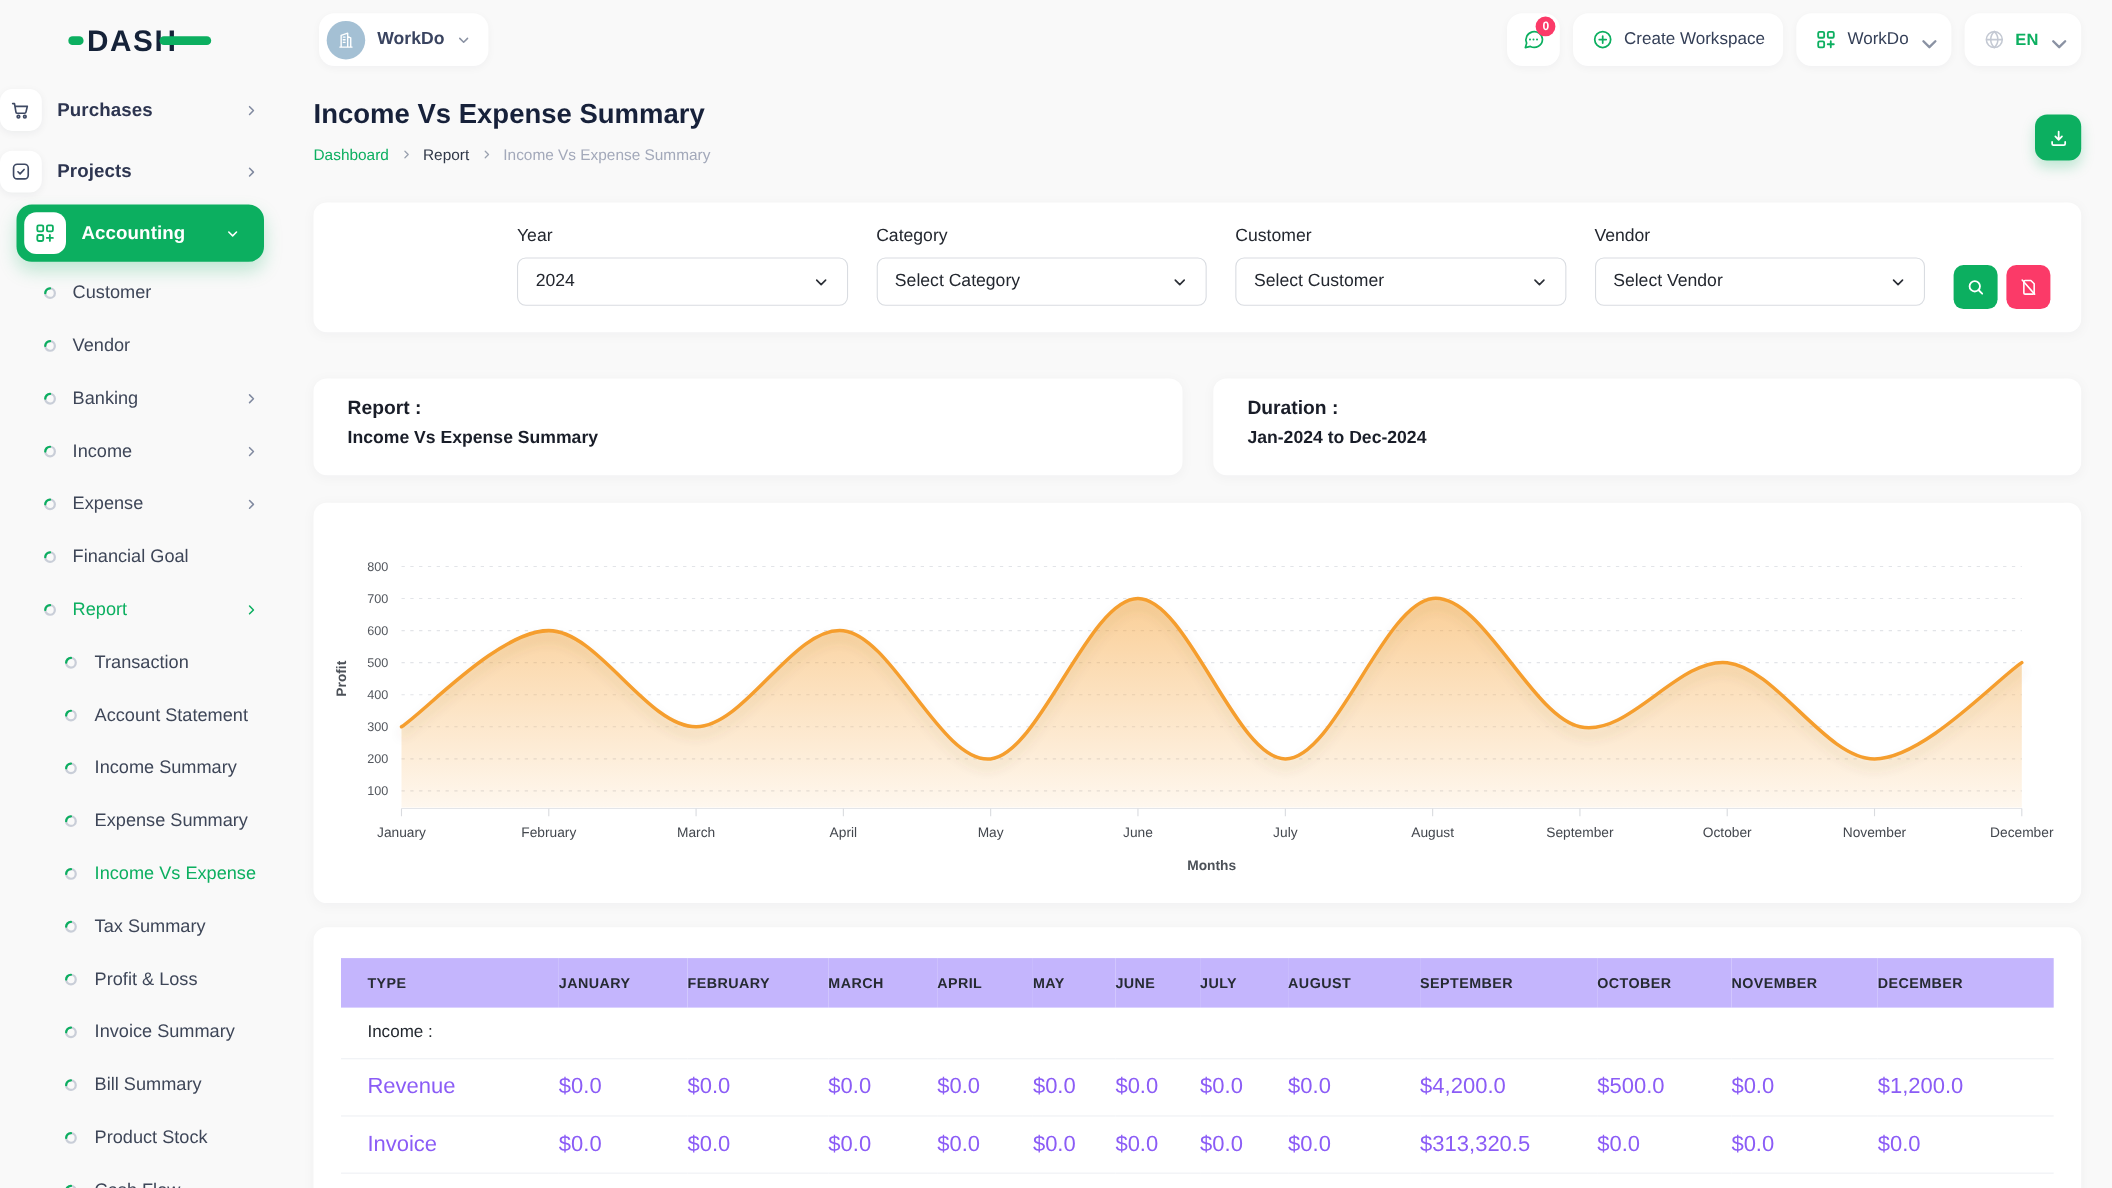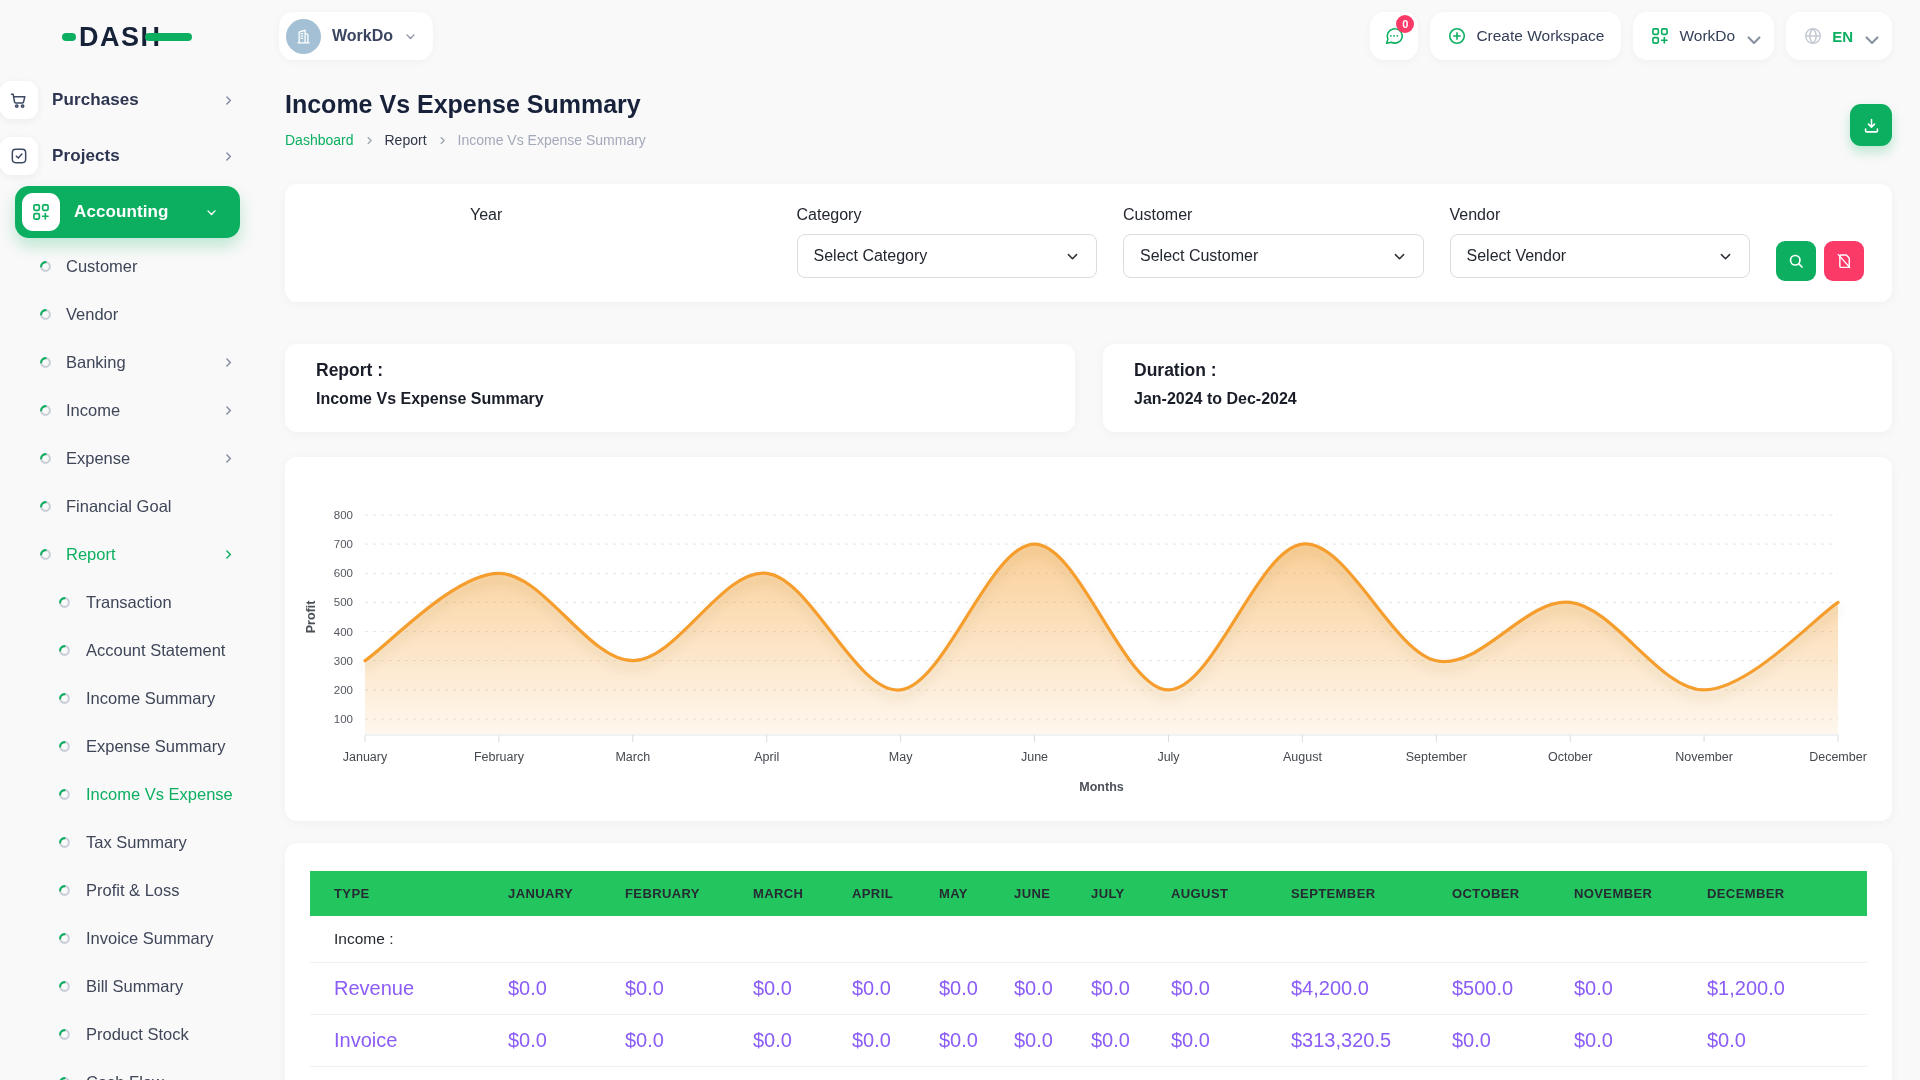--- a/index.html
+++ b/index.html
@@ -22,21 +22,21 @@
   .nav-top-item.active .nav-chev{color:#fff;right:22px}
   .nav-sub{height:48px;display:flex;align-items:center;position:relative;cursor:pointer}
   .nav-sub .ring{position:absolute;left:39px;width:13px;height:13px;display:flex}
   .nav-sub.l2 .ring{left:58px}
   .nav-sub .sub-label{margin-left:66px;font-size:16.5px;color:#3e4658}
   .nav-sub.l2 .sub-label{margin-left:86px}
   .nav-sub.active .sub-label{color:#0caf60}
   .nav-sub.active .nav-chev{color:#0caf60}
 
   
-  .topbar{position:absolute;left:254px;right:28px;top:12px;height:48px;z-index:3}
+  .topbar{position:absolute;left:265px;right:28px;top:12px;height:48px;z-index:3}
   .chip{background:#fff;border-radius:14px;height:48px;display:flex;align-items:center;gap:9px;padding:0 17px;color:#343f57;font-size:15.5px;font-weight:500;box-shadow:0 2px 8px rgba(25,30,45,.04);cursor:pointer}
   .chip svg{width:20px;height:20px;flex:0 0 auto}
   .chip .sm-chev{width:13px;height:13px;color:#8a92a3;display:flex}
   .workspace-chip{position:absolute;left:25px;top:0;background:#fff;border-radius:14px;height:48px;display:flex;align-items:center;padding:0 16px 0 7px;gap:11px;box-shadow:0 2px 8px rgba(25,30,45,.04);cursor:pointer}
   .ws-avatar{width:35px;height:35px;border-radius:50%;background:#a4c0d4;display:flex;align-items:center;justify-content:center}
   .ws-avatar svg{width:19px;height:19px}
   .ws-name{font-size:16px;font-weight:600;color:#3a4460}
   .topbar-right{position:absolute;right:0;top:0;display:flex;gap:12px}
   .icon-chip{width:48px;justify-content:center;position:relative;padding:0}
   .icon-chip svg{width:22px;height:22px}
@@ -77,21 +77,21 @@
   .sum-title{font-size:17.5px;font-weight:700;color:#191d28}
   .sum-value{font-size:16px;font-weight:700;color:#191d28;margin-top:9px}
 
   
   .chart-card{margin-top:25px;height:364px;position:relative}
   .chart-card svg{position:absolute;inset:0;width:1607px;height:364px}
 
   
   .table-card{margin-top:22px;height:320px;padding:28px 25px 0}
   table{width:100%;border-collapse:collapse;table-layout:fixed}
-  thead tr{background:#22c55e}
+  thead tr{background:#c4b5fd}
   th{font-size:13px;font-weight:700;color:#262b33;text-align:left;padding:15px 0;letter-spacing:.4px}
   th:first-child,td:first-child{padding-left:24px}
   tbody td{font-size:20px;color:#8b5cf6;padding:14px 0;border-bottom:1px solid #eef0f4}
   .section-cell{color:#23282f;font-size:15.5px}
 </style>
 </head>
 <body>
 
 <aside class="sidebar">
   <div class="logo">
@@ -424,20 +424,28 @@
           <path d="M12 4.5V14M12 14l-3.8-3.8M12 14l3.8-3.8"></path>
           <path d="M4.5 16.5v2A1.5 1.5 0 0 0 6 20h12a1.5 1.5 0 0 0 1.5-1.5v-2"></path>
         </svg>
     </span>
   </button>
 
   <section class="card filter-card">
     <div class="filter-fields">
       <div class="field">
         <label>Year</label>
+        <div class="select">
+          <span>2024</span>
+          <span class="sel-chev">
+              <svg viewBox="0 0 24 24" fill="none" stroke="currentColor" stroke-width="2.4" stroke-linecap="round" stroke-linejoin="round">
+                <path d="M5.5 9l6.5 6.5L18.5 9"></path>
+              </svg>
+            </span>
+        </div>
       </div>
       <div class="field">
         <label>Category</label>
         <div class="select">
           <span>Select Category</span>
           <span class="sel-chev">
               <svg viewBox="0 0 24 24" fill="none" stroke="currentColor" stroke-width="2.4" stroke-linecap="round" stroke-linejoin="round">
                 <path d="M5.5 9l6.5 6.5L18.5 9"></path>
               </svg>
             </span>

